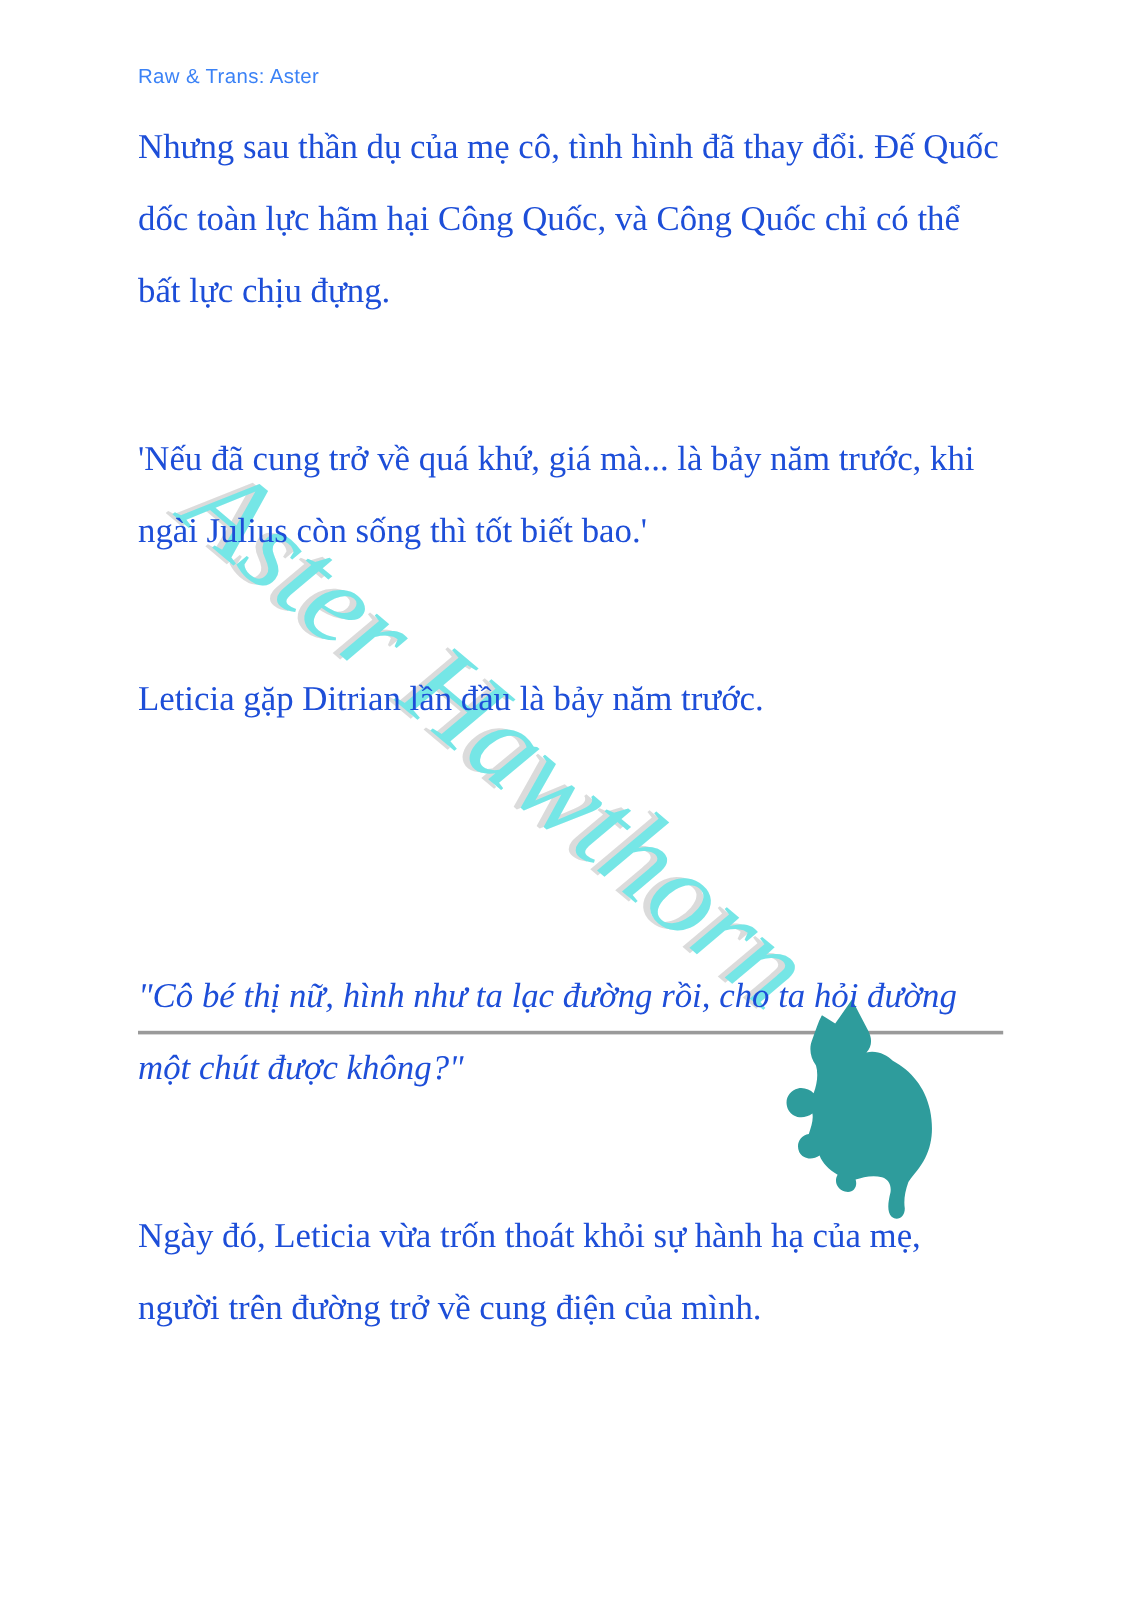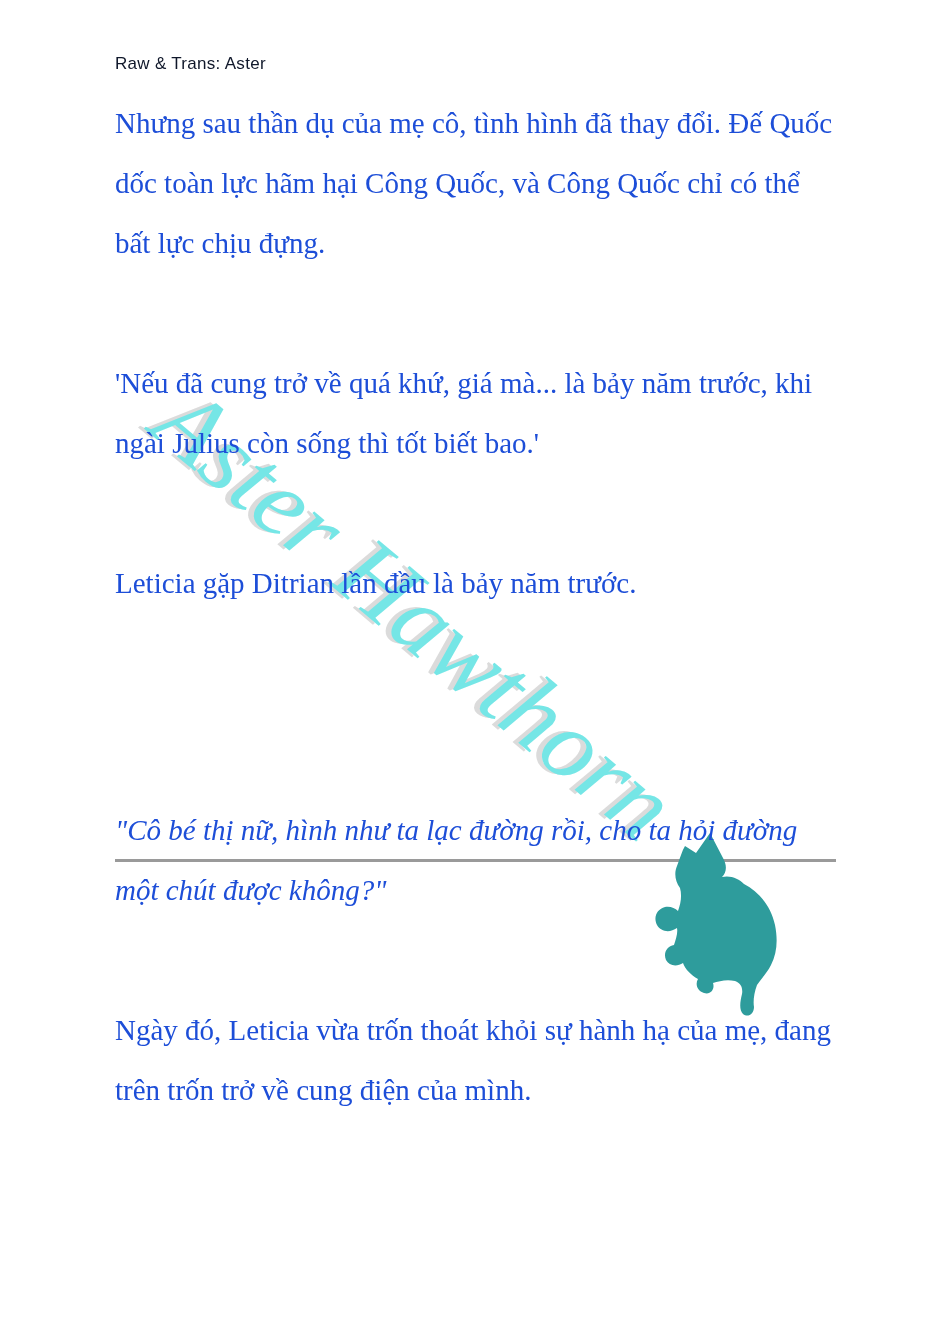--- a/index.html
+++ b/index.html
@@ -15,21 +15,21 @@
     overflow: hidden;
     font-family: "Liberation Serif", serif;
   }
   .header {
     position: absolute;
     left: 115px;
     top: 54px;
     font-family: "Liberation Sans", sans-serif;
     font-size: 17px;
     letter-spacing: 0.3px;
-    color: #0f172a;
+    color: #3b82f6;
     z-index: 3;
   }
   .watermark-svg {
     position: absolute;
     left: 0;
     top: 0;
     z-index: 0;
     pointer-events: none;
   }
   .watermark-svg text {
@@ -112,16 +112,16 @@
              C29,71 30,63 28,56
              C23,49 22,41 25,34
              C28,26 30,19 33,14 Z" fill="#2e9c9c"></path>
   </svg>
 
   <div class="content">
     <p>Nhưng sau thần dụ của mẹ cô, tình hình đã thay đổi. Đế Quốc dốc toàn lực hãm hại Công Quốc, và Công Quốc chỉ có thể bất lực chịu đựng.</p>
     <p>'Nếu đã cung trở về quá khứ, giá mà... là bảy năm trước, khi ngài Julius còn sống thì tốt biết bao.'</p>
     <p class="before-divider">Leticia gặp Ditrian lần đầu là bảy năm trước.</p>
     <p class="quote">"Cô bé thị nữ, hình như ta lạc đường rồi, cho ta hỏi đường một chút được không?"</p>
-    <p>Ngày đó, Leticia vừa trốn thoát khỏi sự hành hạ của mẹ, đang trên trốn trở về cung điện của mình.</p>
+    <p>Ngày đó, Leticia vừa trốn thoát khỏi sự hành hạ của mẹ, người trên đường trở về cung điện của mình.</p>
   </div>
 
 </div>
 
 </body></html>

